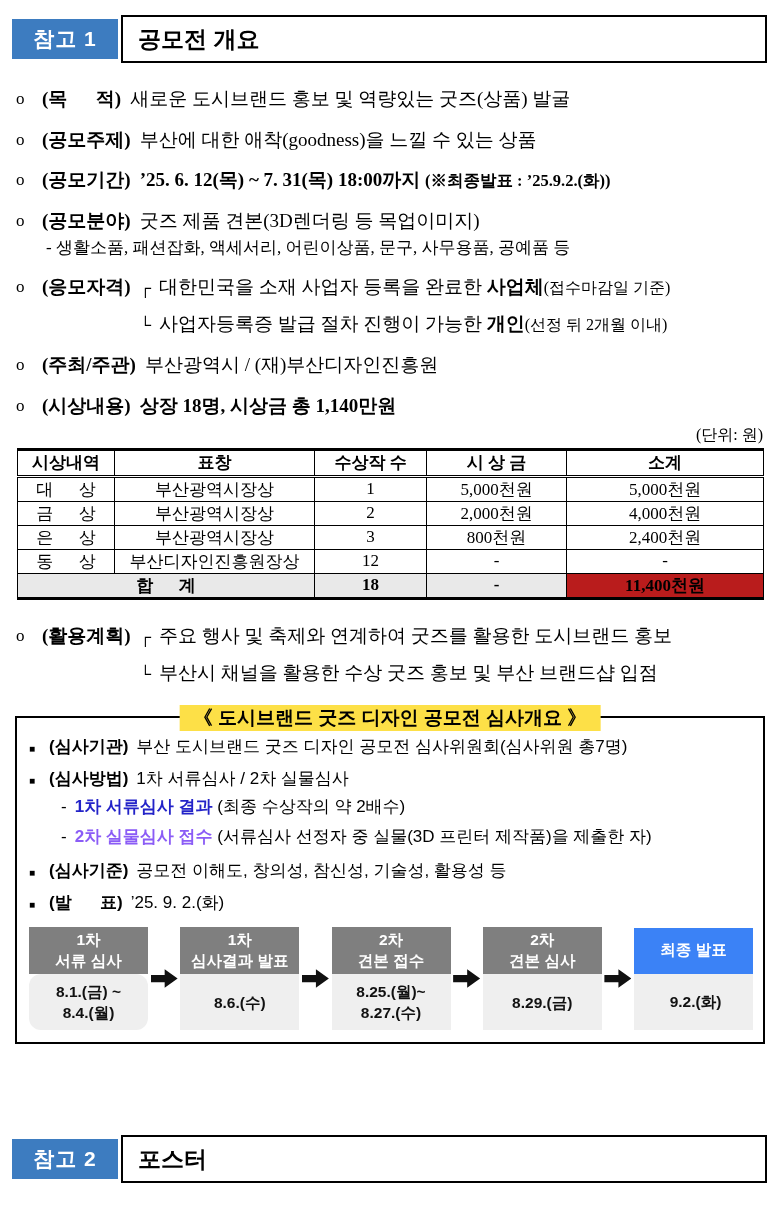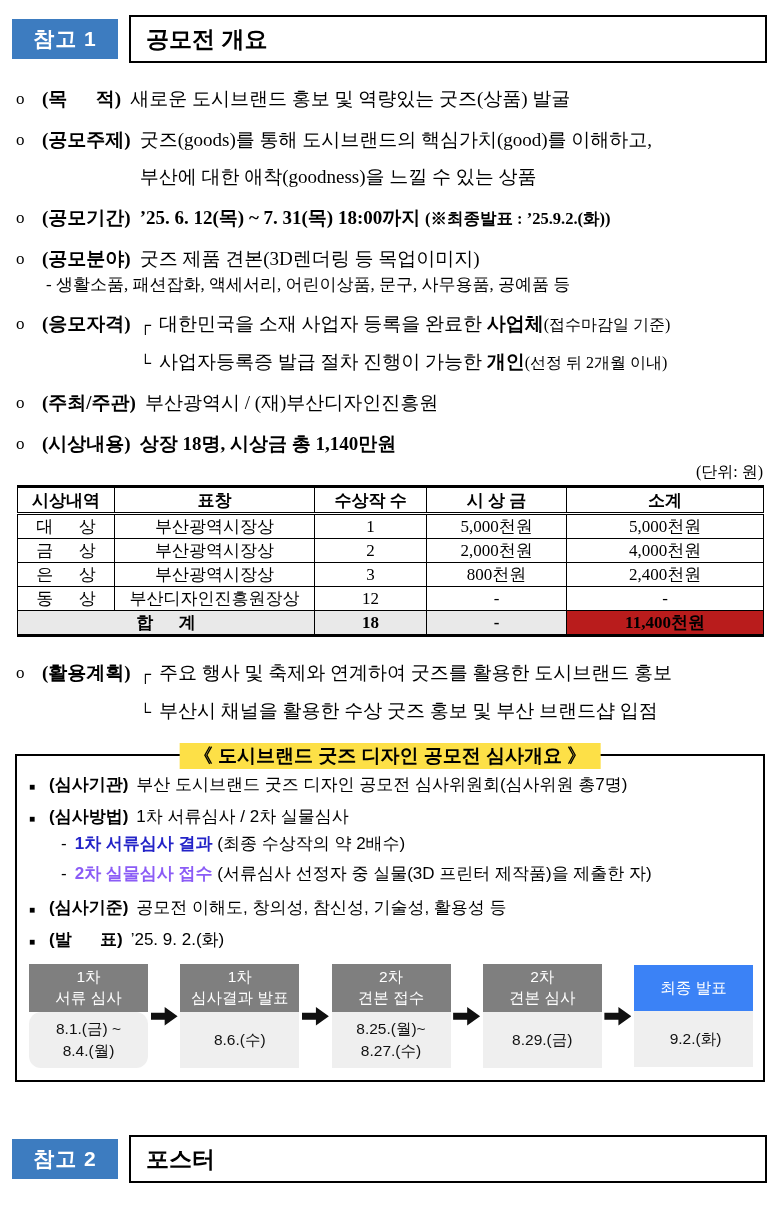--- a/index.html
+++ b/index.html
@@ -5,21 +5,21 @@
   * { box-sizing: border-box; margin: 0; padding: 0; }
   html,body { background:#fff; }
   .page {
     position: relative;
     width: 779px; height: 1211px;
     background: #fff; color: #000;
     font-family: "Liberation Serif", "DejaVu Serif", serif;
     overflow: hidden;
   }
   
-  .ref-header { display:flex; align-items:center; gap:11px; margin:0 12px; }
+  .ref-header { display:flex; align-items:center; gap:3px; margin:0 12px; }
   .ref-header.first { padding-top:15px; }
   .ref-badge {
     width:106px; height:40px; flex:0 0 auto;
     display:flex; align-items:center; justify-content:center;
     color:#fff; font-family:"Liberation Sans","DejaVu Sans",sans-serif;
     font-weight:bold; font-size:21px; letter-spacing:1px;
   }
   .ref-title-box {
     flex:1; height:48px; border:2px solid #000; background:#fff;
     display:flex; align-items:center; padding-left:15px;
@@ -64,21 +64,21 @@
     position:absolute; top:-13px; left:50%; transform:translateX(-50%);
     background:#fde047; padding:0 14px; font-weight:bold; font-size:19px; white-space:nowrap;
   }
   .box-item { display:flex; align-items:flex-start; margin-bottom:9px; line-height:1.35; }
   .box-item .sq { width:20px; font-size:10px; padding-top:6px; flex:0 0 auto; }
   .box-item .blabel2 { font-weight:bold; white-space:pre; margin-right:8px; flex:0 0 auto; }
   .box-sub { margin:-2px 0 9px 32px; }
   .box-sub .dash { margin-right:8px; }
   .blue-bold { font-weight:bold; }
   
-  .timeline { display:flex; align-items:center; margin-top:12px; }
+  .timeline { display:flex; align-items:center; margin-top:12px;font-weight:bold; }
   .step { width:119px; flex:0 0 auto; text-align:center; font-size:15.5px; }
   .step-title {
     color:#fff; min-height:46px; padding:3px 2px;
     display:flex; align-items:center; justify-content:center;
     white-space:pre-line; line-height:1.35;
   }
   .step-date {
     min-height:56px; padding:3px 2px;
     display:flex; align-items:center; justify-content:center;
     white-space:pre-line; line-height:1.4; color:#111;
@@ -106,21 +106,20 @@
     <div class="bullet">
       <span class="marker">o</span>
       <span class="blabel">(목      적)</span>
       <span class="btext">새로운 도시브랜드 홍보 및 역량있는 굿즈(상품) 발굴</span>
     </div>
 
     <div class="bullet">
       <span class="marker">o</span>
       <span class="blabel">(공모주제)</span>
       <span class="btext">
-        <span class="tline" style="display:block">굿즈(goods)를 통해 도시브랜드의 핵심가치(good)를 이해하고,</span>
         <span class="tline" style="display:block">부산에 대한 애착(goodness)을 느낄 수 있는 상품</span>
       </span>
     </div>
 
     <div class="bullet">
       <span class="marker">o</span>
       <span class="blabel">(공모기간)</span>
       <span class="btext"><span class="bold">’25. 6. 12(목) ~ 7. 31(목) 18:00까지 </span><span class="bold-note">(※최종발표 : ’25.9.2.(화))</span></span>
     </div>
 

